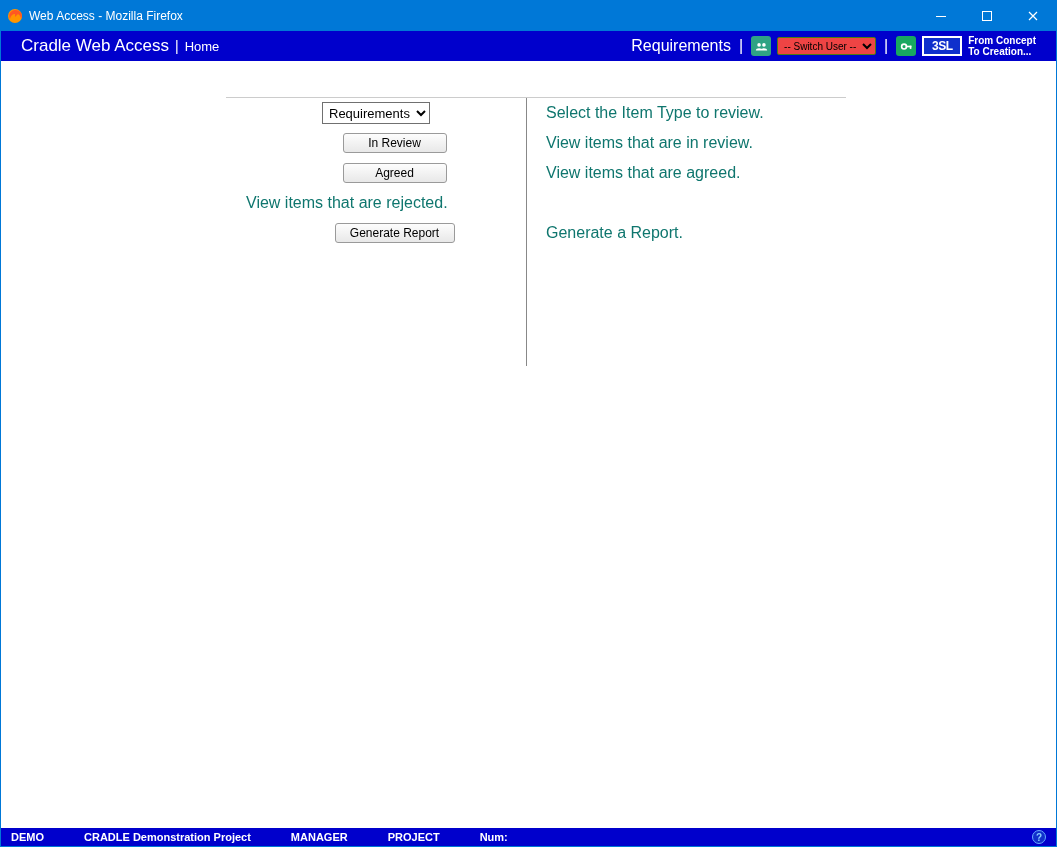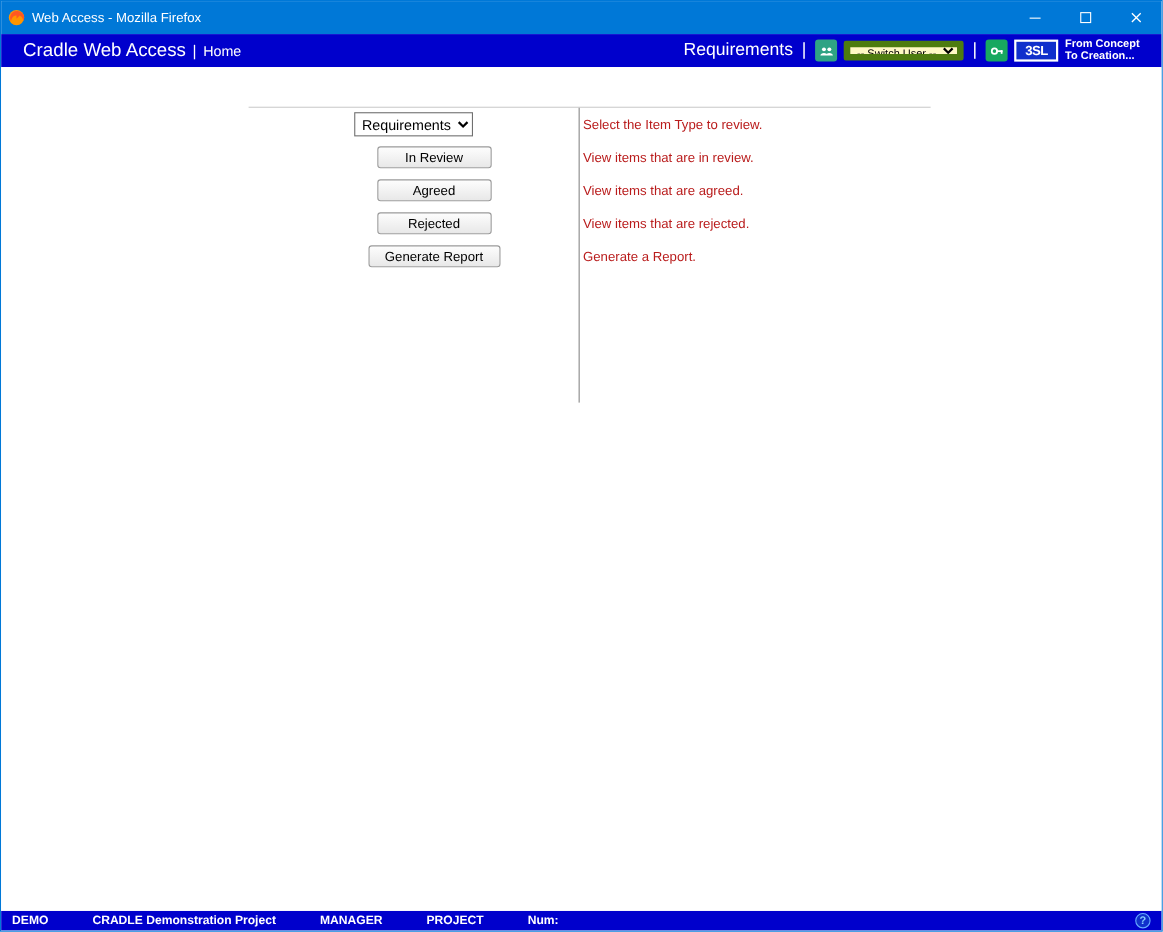--- a/index.html
+++ b/index.html
@@ -60,22 +60,22 @@
       border-radius: 3px;
       display: inline-flex; align-items: center; justify-content: center;
       cursor: pointer;
     }
     .iconbtn.teal { background: #2fa384; }
     .iconbtn.green { background: #18a860; }
     .iconbtn svg { width: 13px; height: 13px; fill: #fff; }
     .userselect {
       height: 18px;
       font-size: 10px;
-      background: #fef9c3;
-      border: 6px solid #4d7c0f;
+      background: #ef4444;
+      border: 1px solid #4d7c0f;
       border-radius: 2px;
       padding: 0 2px;
     }
     .logo3sl {
       width: 40px; height: 20px;
       background: #1030cc;
       border: 2px solid #fff;
       border-radius: 0;
       display: inline-flex; align-items: center; justify-content: center;
       font-weight: bold; font-size: 12px; color: #fff;
@@ -112,23 +112,23 @@
     }
     .row:first-child { margin-top: 4px; }
     .leftcol {
       width: 300px;
       display: flex;
       justify-content: center;
       align-items: center;
       padding: 2px 0;
     }
     .rightcol {
-      padding-left: 4px;
-      font-size: 12px;
-      color: #b91c1c;
+      padding-left: 20px;
+      font-size: 16px;
+      color: #0f766e;
     }
     .itemtype-select {
       width: 108px;
       height: 22px;
       font-size: 13px;
       border: 1px solid #707070;
       background: #fff;
       padding: 0 2px;
     }
     .abtn {
@@ -252,23 +252,20 @@
     </div>
 
     <div class="row">
       <div class="leftcol">
         <button class="abtn">Agreed</button>
       </div>
       <div class="rightcol">View items that are agreed.</div>
     </div>
 
     <div class="row">
-      <div class="leftcol">
-        <button class="abtn">Rejected</button>
-      </div>
       <div class="rightcol">View items that are rejected.</div>
     </div>
 
     <div class="row">
       <div class="leftcol">
         <button class="abtn wide">Generate Report</button>
       </div>
       <div class="rightcol">Generate a Report.</div>
     </div>
 

